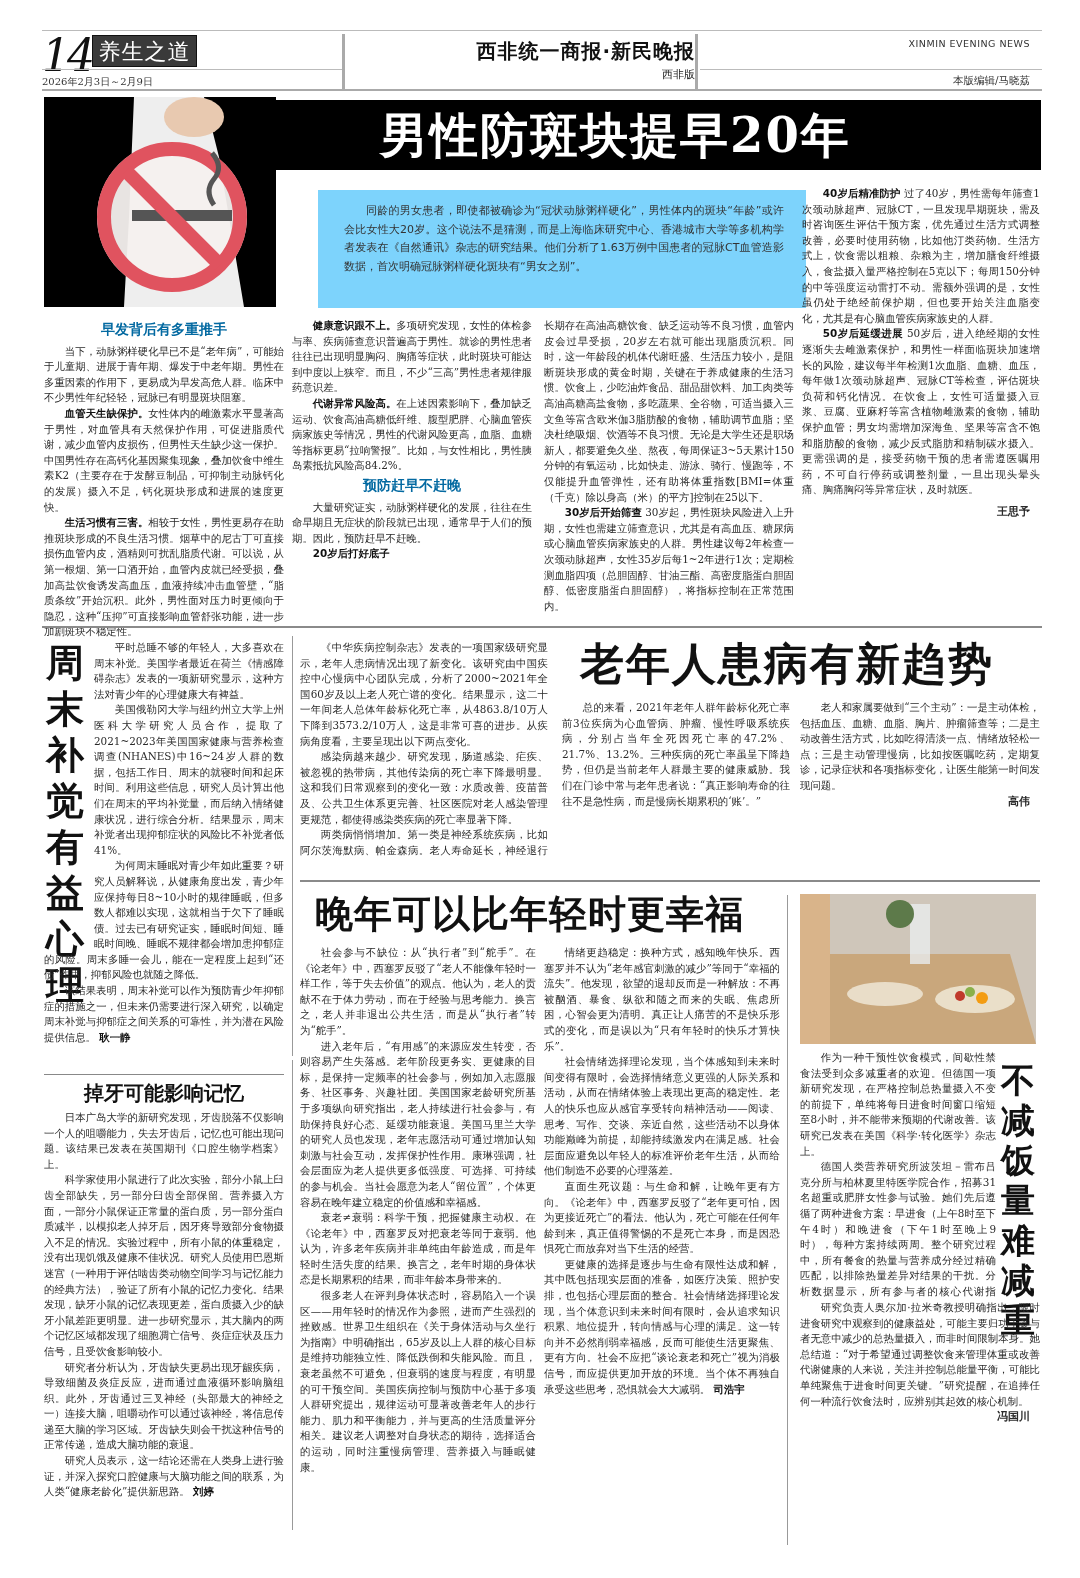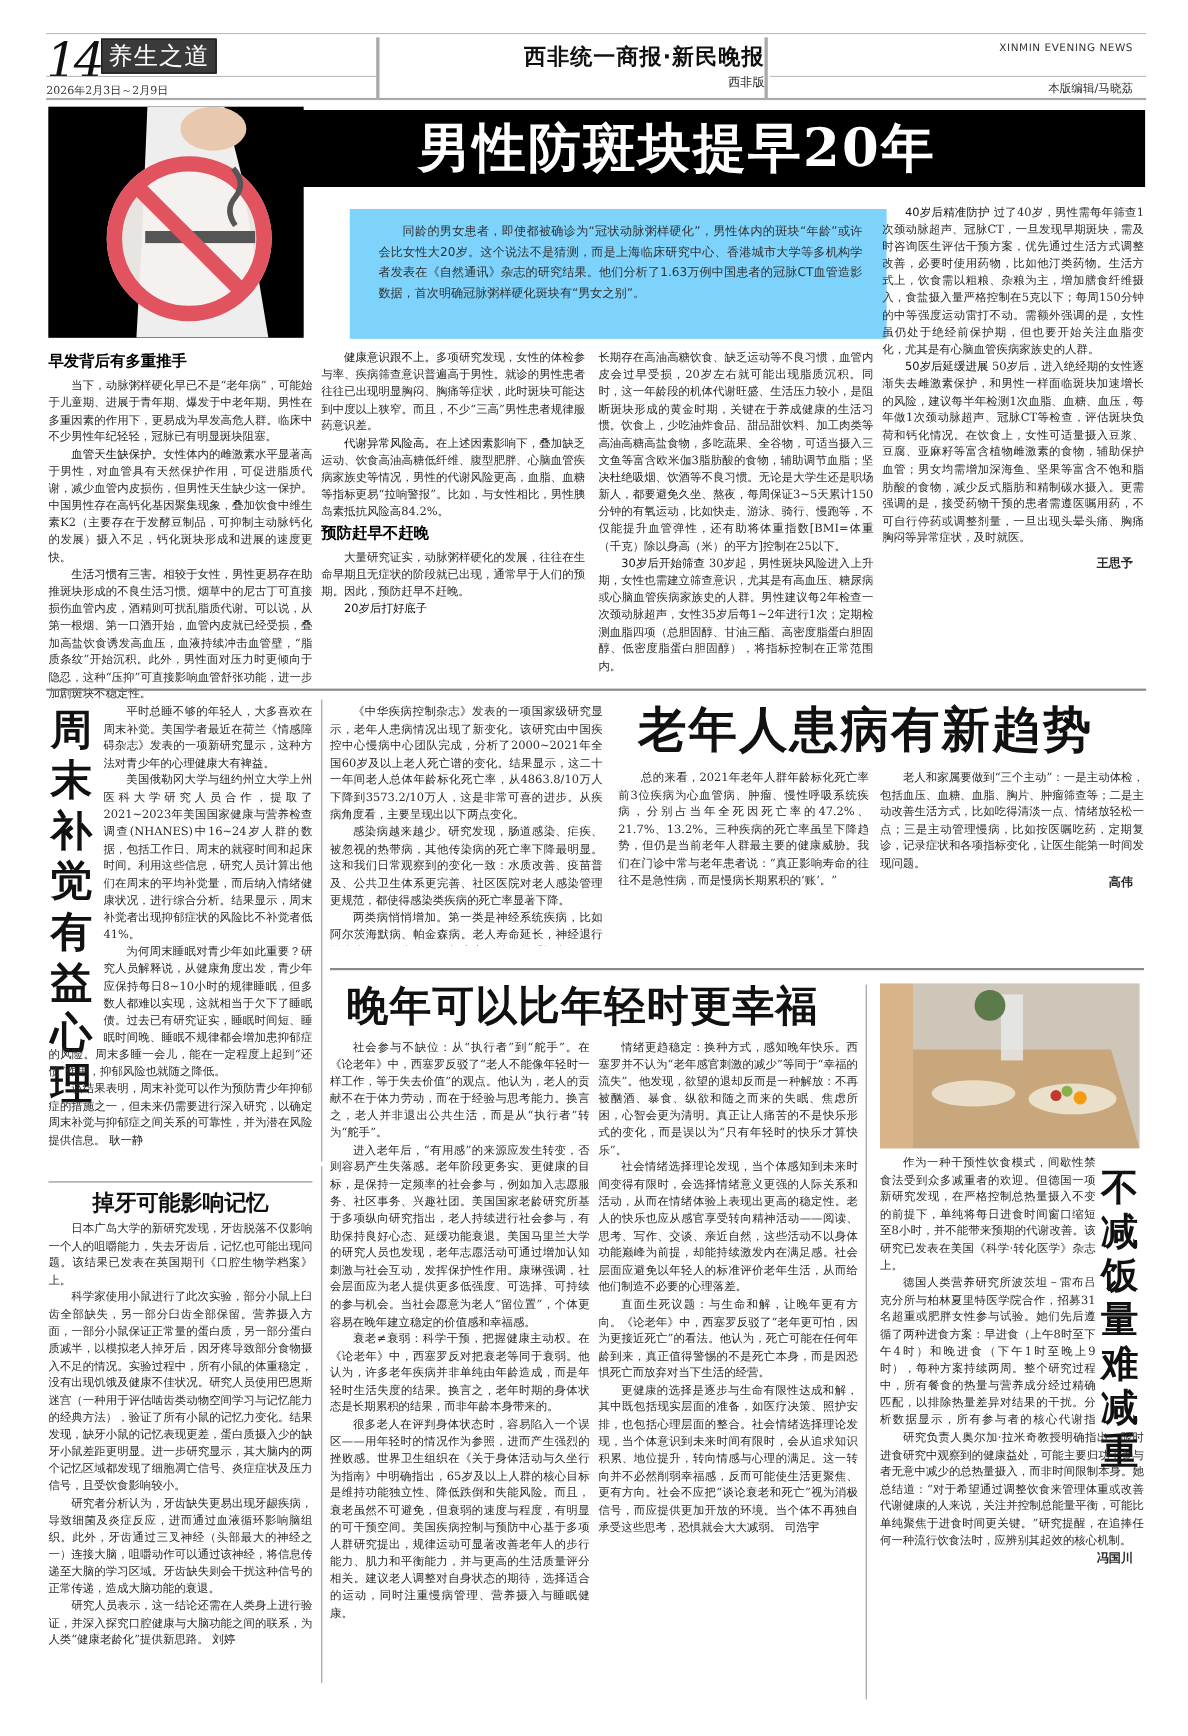--- a/index.html
+++ b/index.html
@@ -1,22 +1,22 @@
 <!DOCTYPE html>
 <html><head>
 <meta charset="utf-8">
 <style>
 *{box-sizing:border-box;margin:0;padding:0}
 body{width:1080px;height:1578px;background:#fff;font-family:"DejaVu Serif","Liberation Serif",serif;color:#222;position:relative;overflow:hidden}
 .abs{position:absolute}
 .col{position:absolute;font-size:10.4px;line-height:15.6px;text-align:justify;color:#2a2a2a}
 .col p{text-indent:2em;margin:0}
 .col p.noind{text-indent:0}
-.col b{font-family:"DejaVu Sans","Liberation Sans",sans-serif;font-weight:normal;color:#111}
-.sub{font-family:"DejaVu Sans","Liberation Sans",sans-serif;font-weight:bold;font-size:14px;text-align:left;color:#000000;margin:4px 0 6px;text-indent:0}
+.col b{font-family:"DejaVu Sans","Liberation Sans",sans-serif;font-weight:bold;color:#111}
+.sub{font-family:"DejaVu Sans","Liberation Sans",sans-serif;font-weight:bold;font-size:14px;text-align:center;color:#0369a1;margin:4px 0 6px;text-indent:0}
 .byline{text-align:right;font-family:"DejaVu Sans","Liberation Sans",sans-serif;font-weight:bold;font-size:11px;text-indent:0;padding-right:10px}
 .hr{position:absolute;height:2px;background:#8a8a8a}
 .vr{position:absolute;width:1px;background:#999}
 
 .pagenum{font-family:"DejaVu Serif",serif;font-style:italic;font-size:44px;color:#111;left:42px;top:30px;letter-spacing:-3px}
 .section{left:92px;top:35px;width:105px;height:32px;background:#3a3a3a;color:#fff;font-size:22px;line-height:32px;text-align:center;border:1px solid #111;font-family:"DejaVu Serif",serif;letter-spacing:1px}
 .masthead{left:342px;top:34px;width:356px;height:56px;border-left:3px solid #aaa;border-right:3px solid #aaa;text-align:right}
 .masthead .m1{font-family:"DejaVu Sans",sans-serif;font-weight:bold;font-size:20px;color:#111;margin-top:4px;letter-spacing:1px}
 .masthead .m2{font-size:11px;margin-top:2px;color:#222}
 .enname{right:50px;top:38px;font-family:"DejaVu Sans",sans-serif;font-size:9.5px;color:#333;letter-spacing:.5px}

